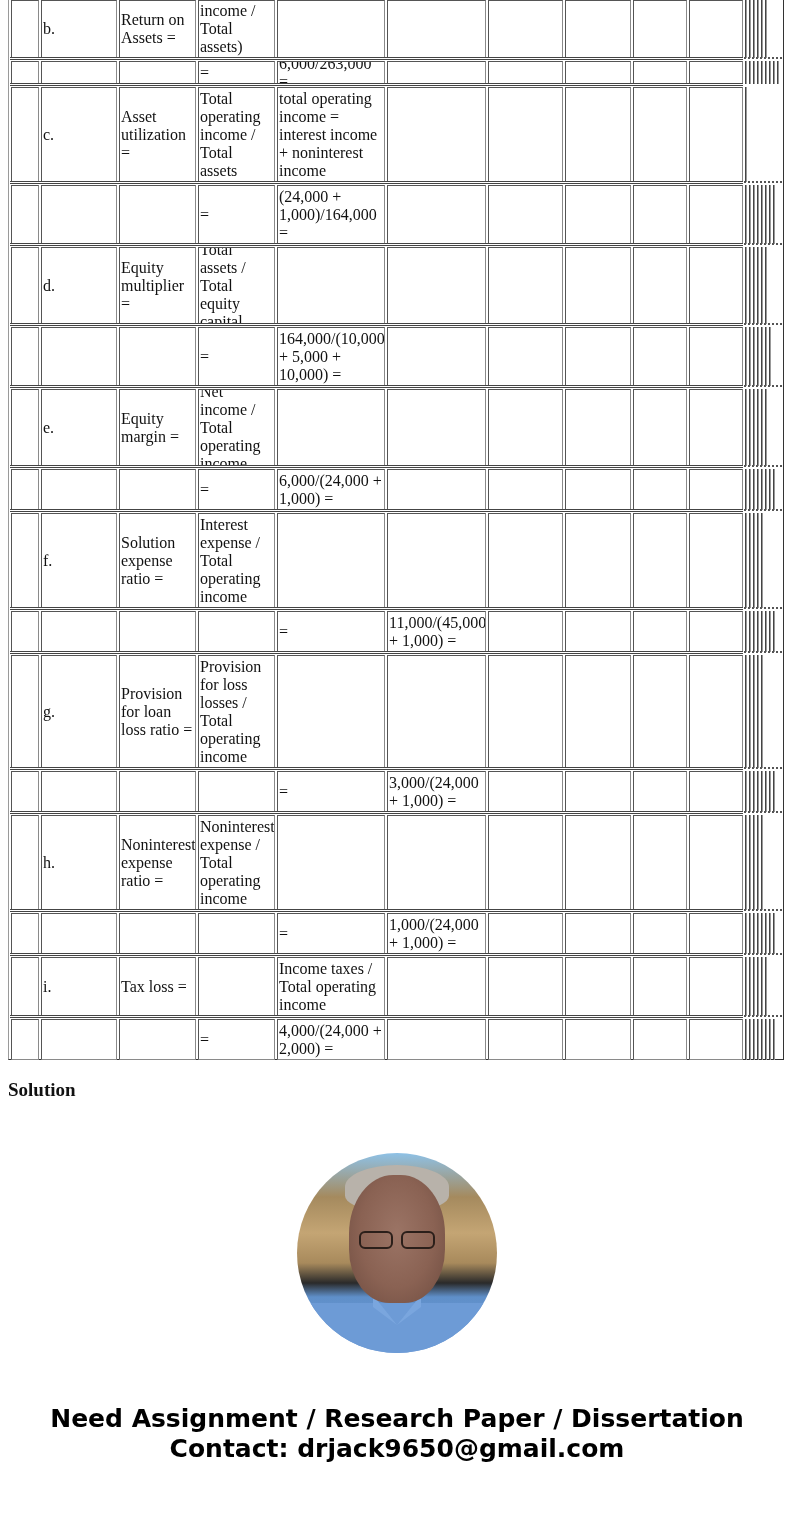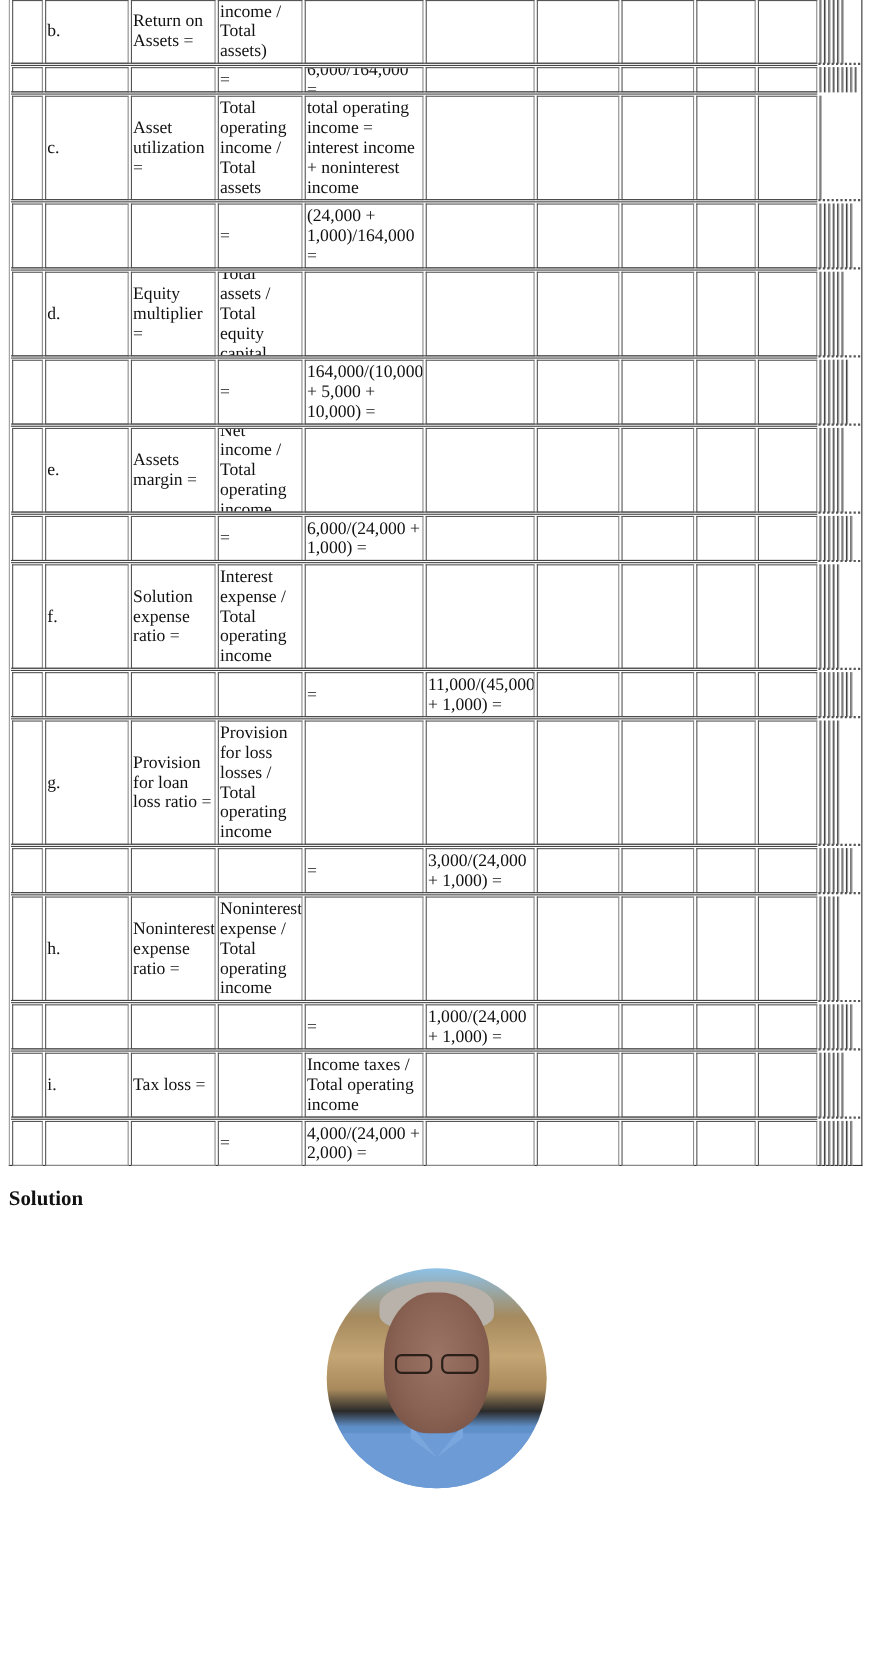--- a/index.html
+++ b/index.html
@@ -82,21 +82,21 @@
     <div class="cell" style="left: 41px; width: 76px; top: 61px; height: 23px;">
       <span></span>
     </div>
     <div class="cell" style="left: 119px; width: 77px; top: 61px; height: 23px;">
       <span></span>
     </div>
     <div class="cell" style="left: 198px; width: 77px; top: 61px; height: 23px;">
       <span>=</span>
     </div>
     <div class="cell" style="left: 277px; width: 108px; top: 61px; height: 23px;">
-      <span>6,000/164,000 =</span>
+      <span>6,000/263,000 =</span>
     </div>
     <div class="cell" style="left: 387px; width: 99px; top: 61px; height: 23px;">
       <span></span>
     </div>
     <div class="cell" style="left: 488px; width: 75px; top: 61px; height: 23px;">
       <span></span>
     </div>
     <div class="cell" style="left: 565px; width: 66px; top: 61px; height: 23px;">
       <span></span>
     </div>
@@ -265,21 +265,21 @@
     <div class="stripe" style="left: 769px; top: 327px; height: 59px;"></div>
     <div class="dots" style="left: 744px; width: 38px; top: 323px;"></div>
     <div class="row-sep" style="top: 385px; width: 733px;"></div>
     <div class="cell" style="left: 11px; width: 28px; top: 389px; height: 77px;">
       <span></span>
     </div>
     <div class="cell" style="left: 41px; width: 76px; top: 389px; height: 77px;">
       <span>e.</span>
     </div>
     <div class="cell" style="left: 119px; width: 77px; top: 389px; height: 77px;">
-      <span>Assets margin =</span>
+      <span>Equity margin =</span>
     </div>
     <div class="cell" style="left: 198px; width: 77px; top: 389px; height: 77px;">
       <span>Net income / Total operating income</span>
     </div>
     <div class="cell" style="left: 277px; width: 108px; top: 389px; height: 77px;">
       <span></span>
     </div>
     <div class="cell" style="left: 387px; width: 99px; top: 389px; height: 77px;">
       <span></span>
     </div>
@@ -661,13 +661,15 @@
   <div class="collar"></div>
   <div class="hair"></div>
   <div class="face"></div>
   <div class="glasses">
     <div class="lens" style="left:2px"></div>
     <div class="lens" style="left:44px"></div>
   </div>
 </div>
 
 <div class="promo">
+  <div>Need Assignment / Research Paper / Dissertation</div>
+  <div>Contact: drjack9650@gmail.com</div>
 </div>
 
 </body></html>

